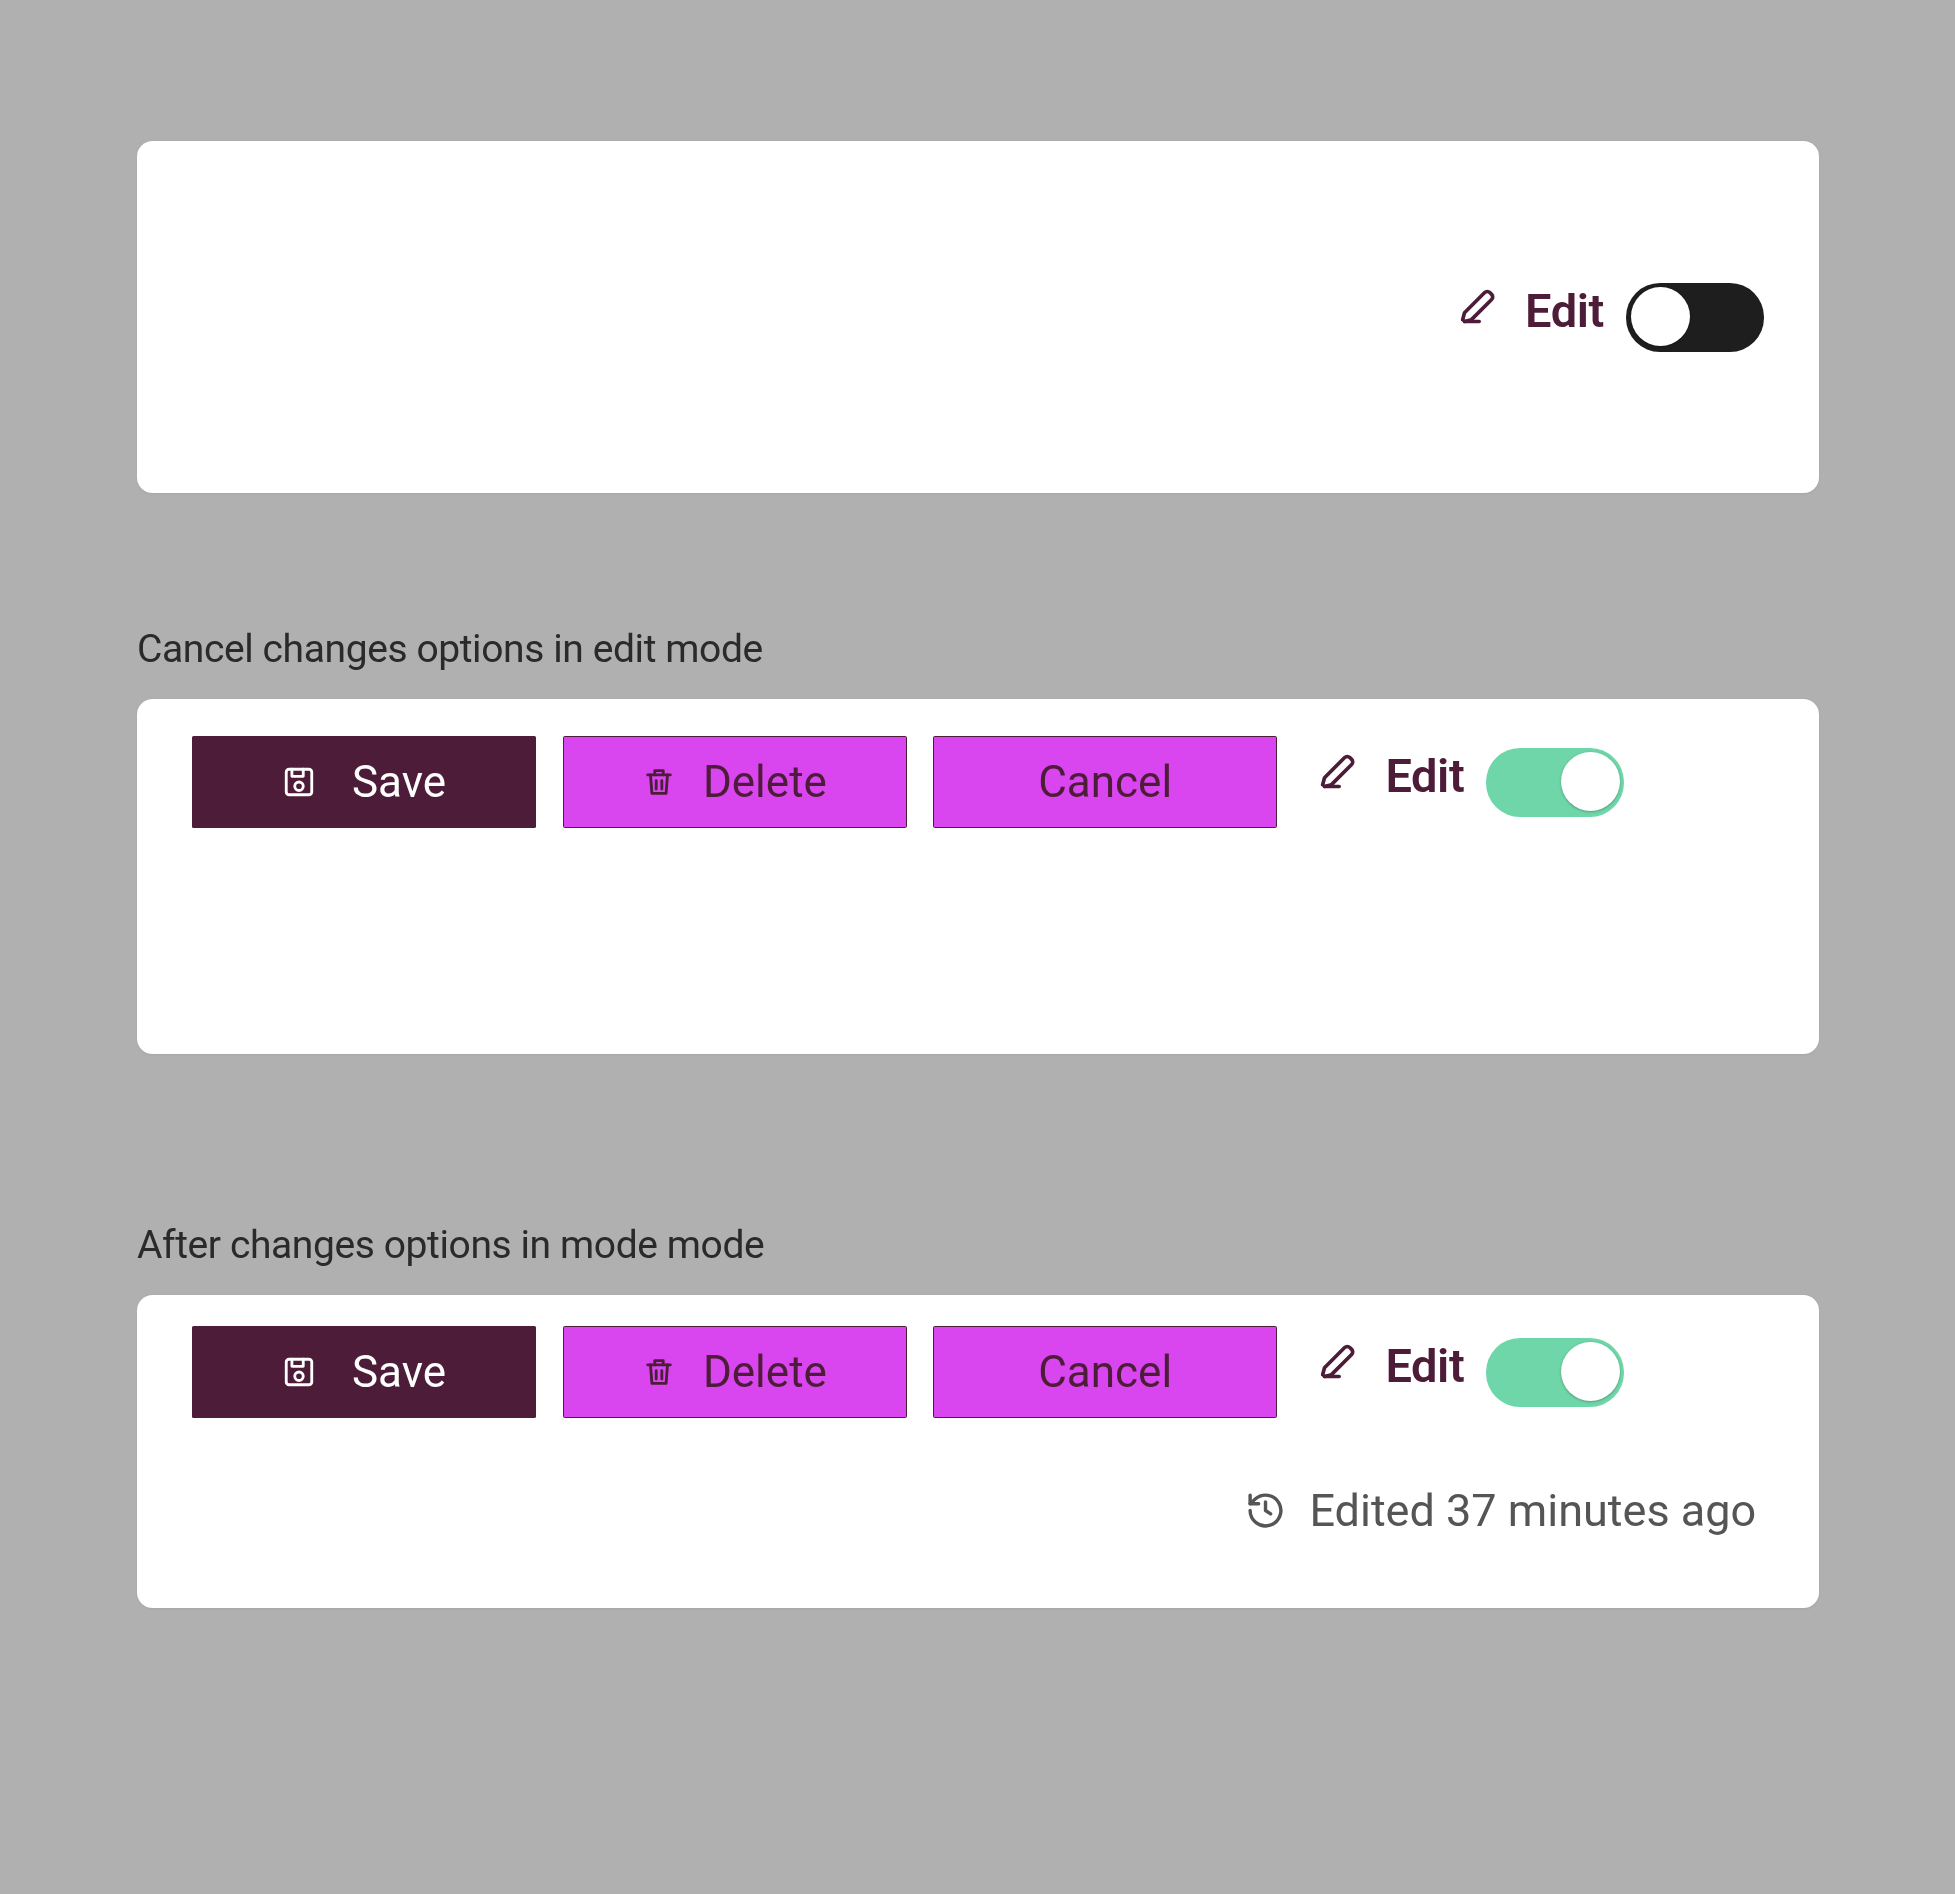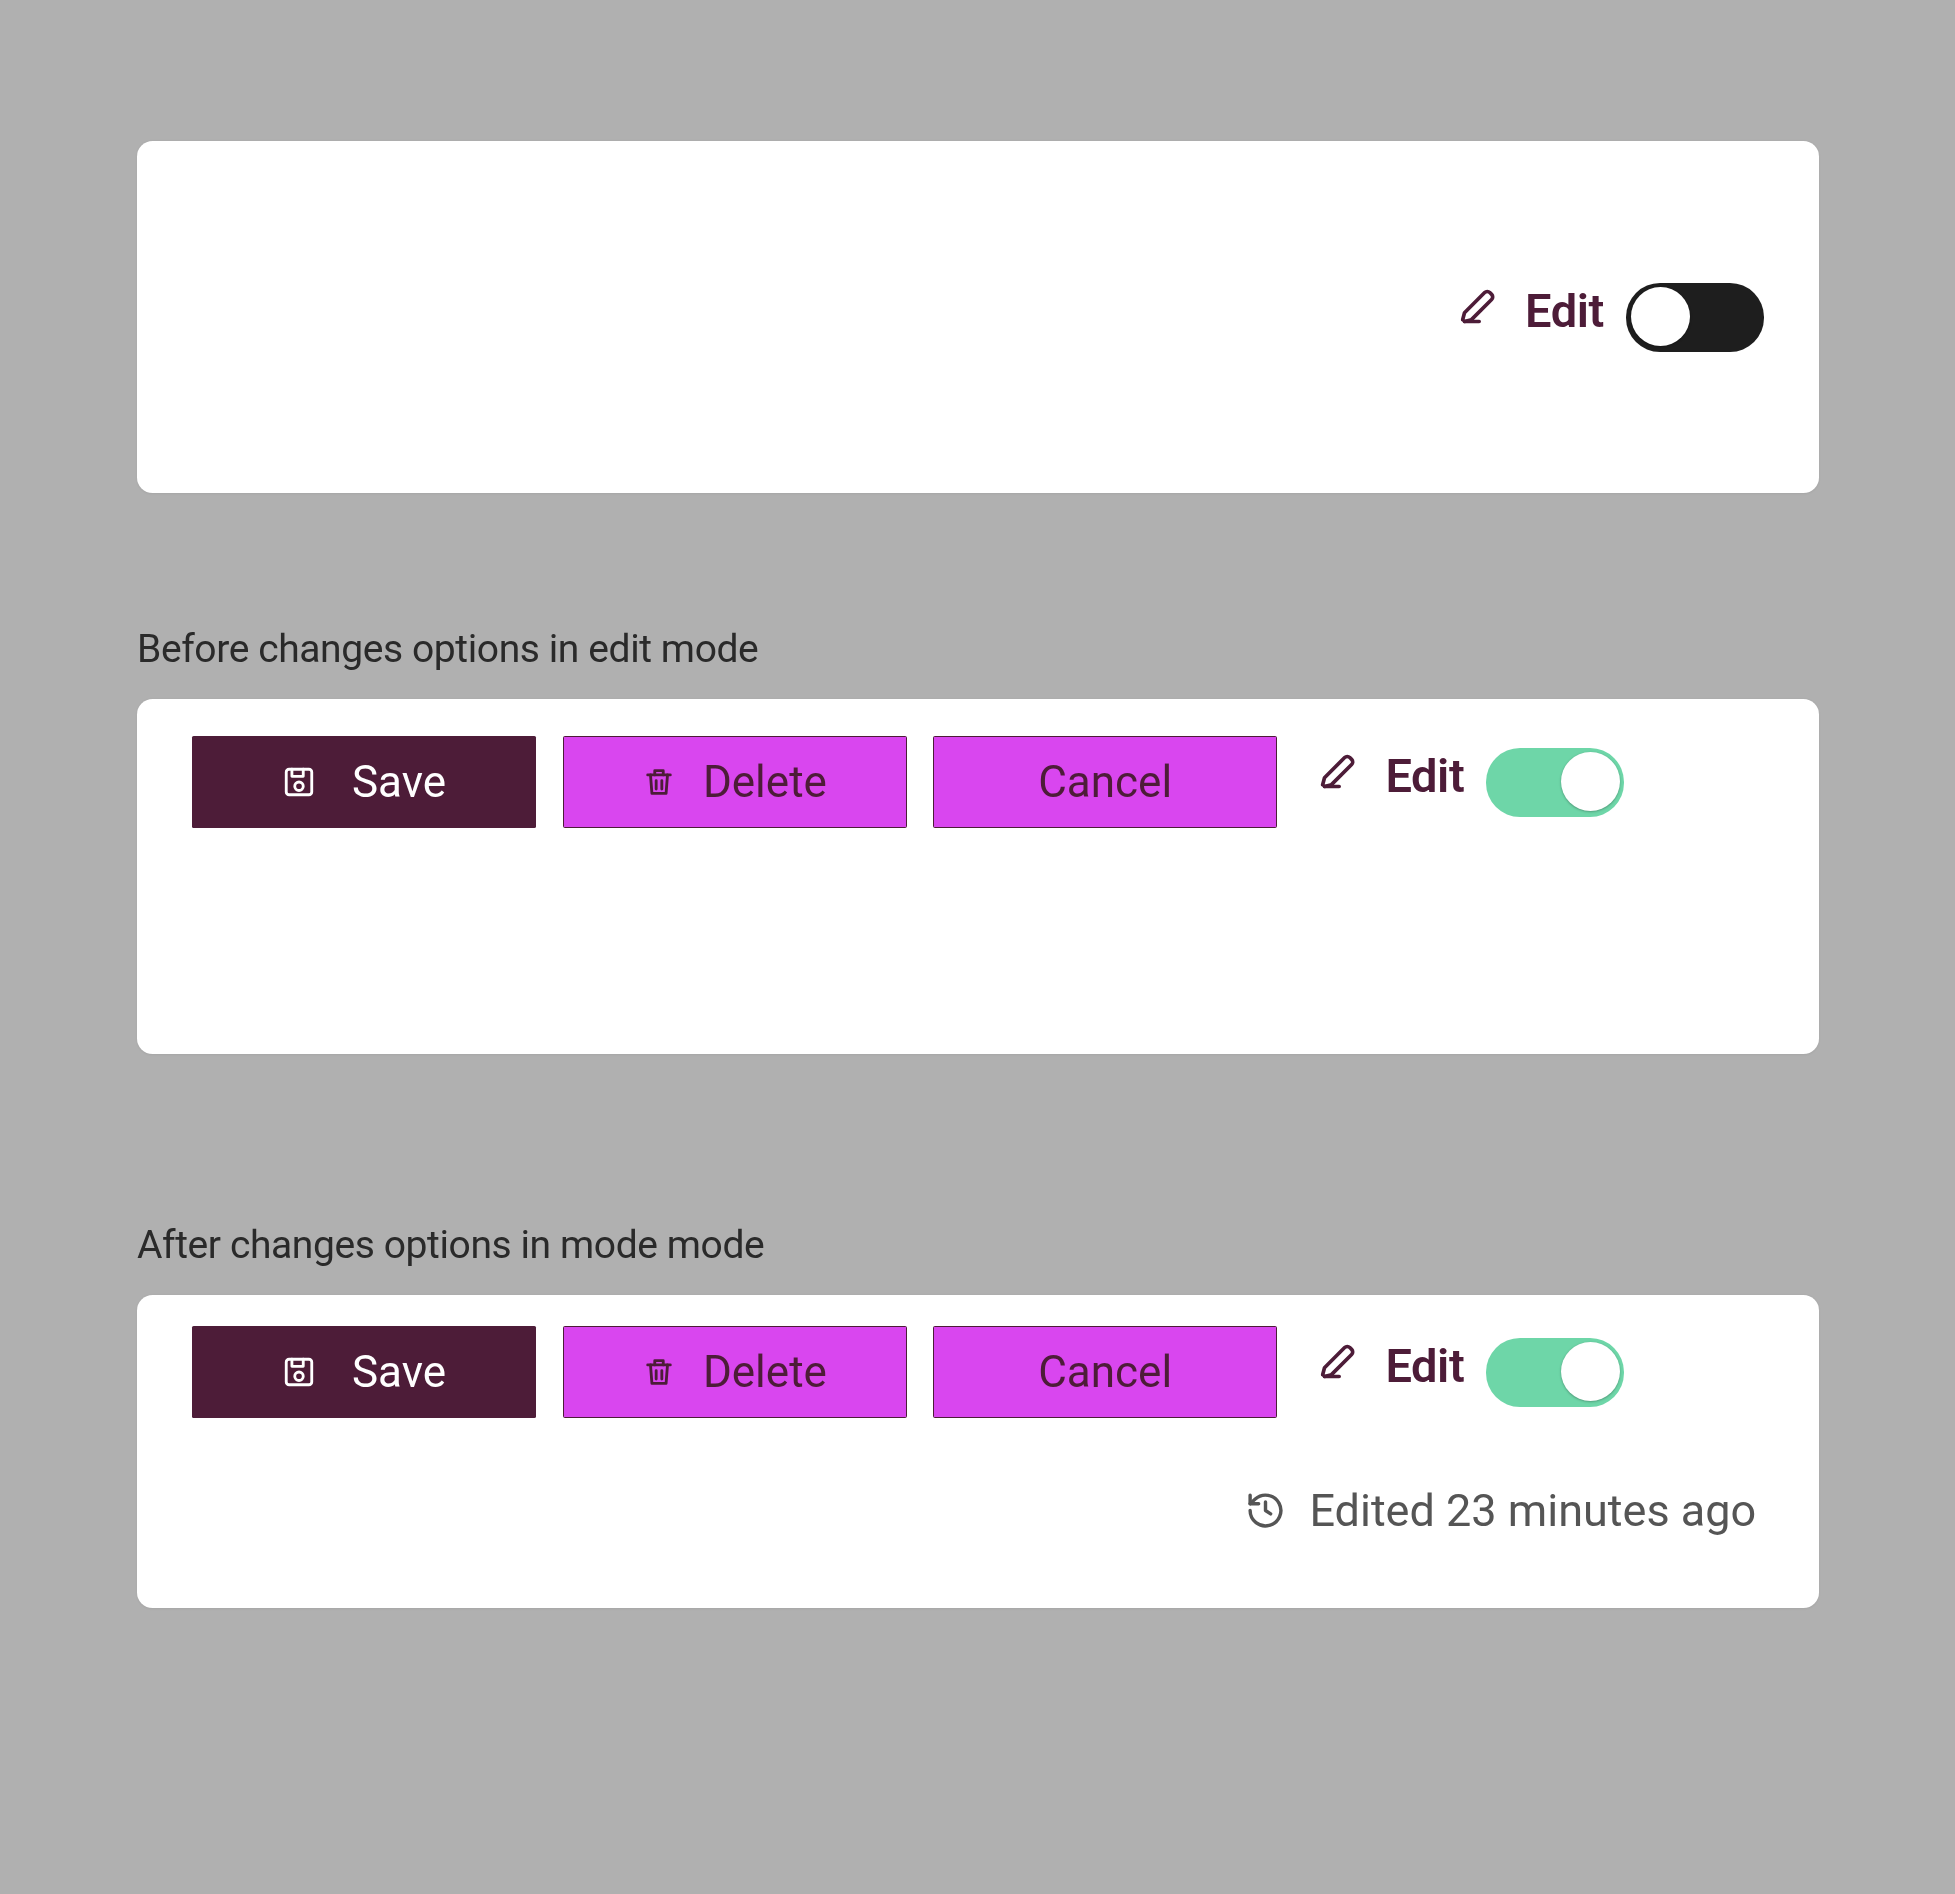--- a/index.html
+++ b/index.html
@@ -146,21 +146,21 @@
           <path d="M3 21h8"></path>
         </svg>
       </span>
       <span class="edit-label">Edit</span>
       <div class="toggle toggle-off">
         <div class="toggle-knob"></div>
       </div>
     </div>
   </div>
 
-  <div class="section-label">Before changes options in edit mode</div>
+  <div class="section-label">Cancel changes options in edit mode</div>
   <div class="panel panel-before">
     <div class="panel-row row-top">
       <div class="btn btn-primary">
         <span class="icon icon-save">
           <svg viewBox="0 0 24 24" fill="none" stroke="#ffffff" stroke-width="2" stroke-linecap="round" stroke-linejoin="round">
             <rect x="3" y="3" width="18" height="18" rx="2"></rect>
             <path d="M7 3v5h8V3"></path>
             <circle cx="12" cy="15" r="3"></circle>
           </svg>
         </span>
@@ -236,18 +236,18 @@
       </div>
     </div>
     <div class="edited-row">
       <span class="icon icon-history">
         <svg viewBox="0 0 24 24" fill="none" stroke="#555555" stroke-width="2" stroke-linecap="round" stroke-linejoin="round">
           <path d="M3 12a9 9 0 1 0 3-6.7L3 8"></path>
           <polyline points="3 3 3 8 8 8"></polyline>
           <path d="M12 7v5l3 2"></path>
         </svg>
       </span>
-      <span class="edited-text">Edited 23 minutes ago</span>
+      <span class="edited-text">Edited 37 minutes ago</span>
     </div>
   </div>
 
 </div>
 
 
 </body></html>

